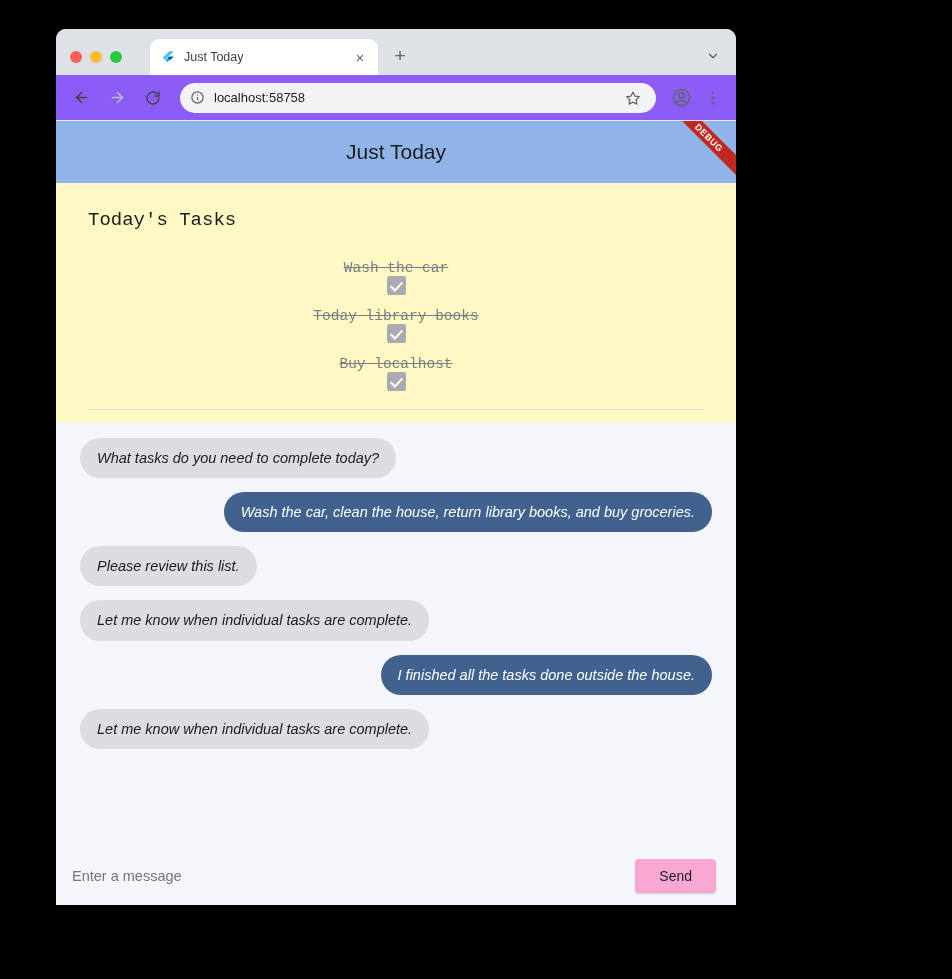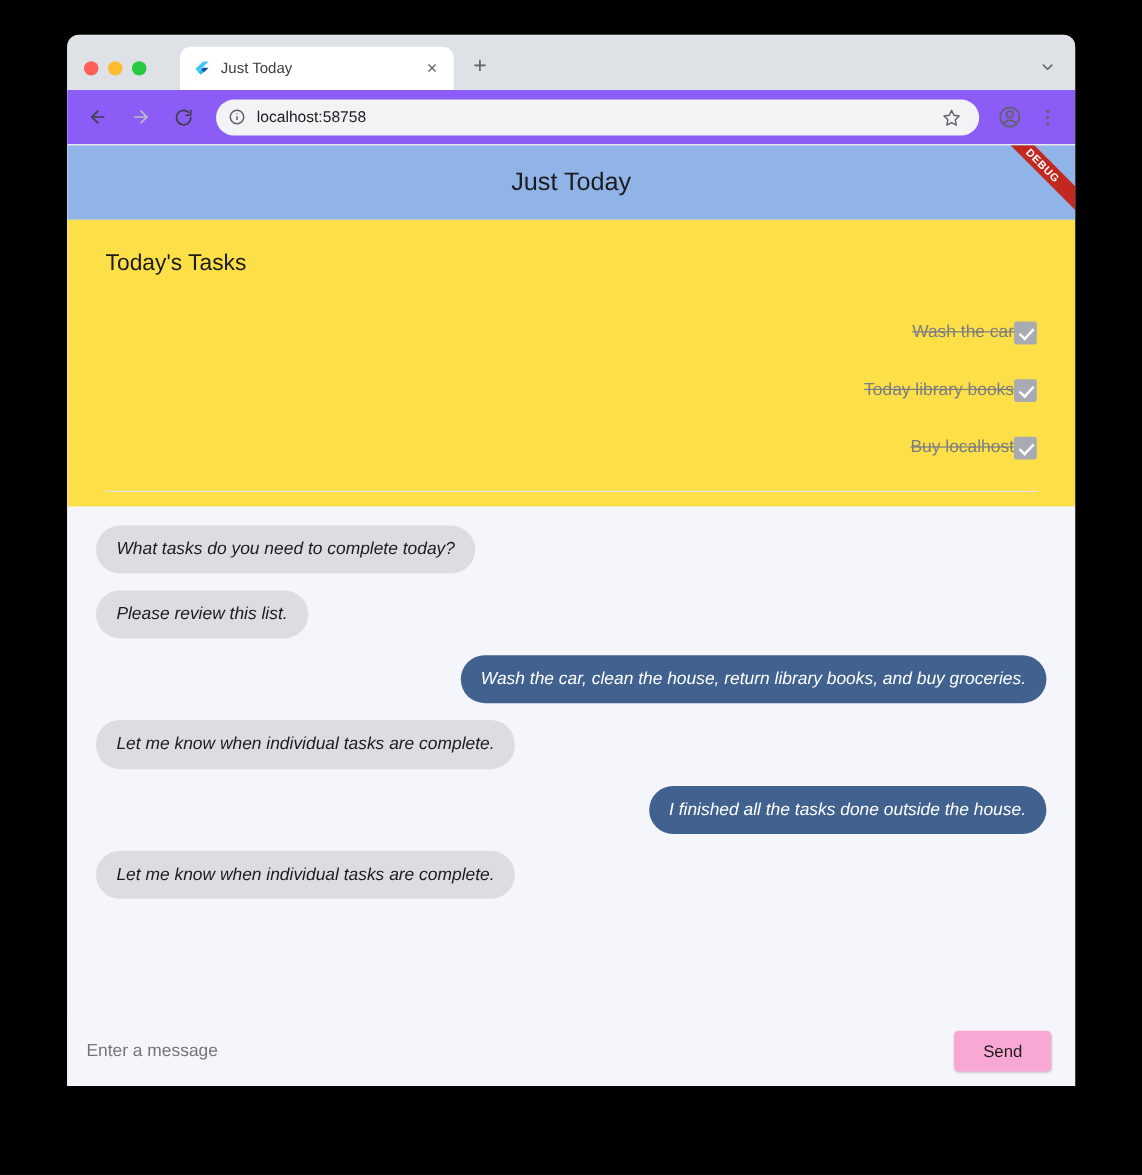--- a/index.html
+++ b/index.html
@@ -9,21 +9,21 @@
     background: #000000;
     width: 952px;
     height: 979px;
     font-family: "Liberation Sans", sans-serif;
   }
 
   #browser-window {
     position: absolute;
     left: 56px;
     top: 29px;
-    width: 840px;
+    width: 680px;
     height: 876px;
     background: #ffffff;
     border-radius: 10px 10px 0 0;
     overflow: hidden;
     box-shadow: 0 4px 22px rgba(0,0,0,0.5);
   }
 
   
   .tabstrip {
     height: 46px;
@@ -178,33 +178,35 @@
     font-size: 9px;
     font-weight: bold;
     letter-spacing: 0.6px;
     text-align: center;
     padding: 2px 0;
     transform: rotate(45deg);
   }
 
   .tasks {
     padding: 26px 32px 12px 32px;
-    background: #fde047;
+    background: #fef9c3;
+    font-family: Liberation Mono, monospace;
   }
   .tasks-heading {
     font-size: 19px;
     color: #1c1c1e;
     margin: 0 0 22px 0;
     font-weight: 400;
   }
   .task-row {
     display: flex;
     align-items: center;
-    justify-content: flex-end;
+    justify-content: center;
     height: 48px;
+    flex-direction: column;
   }
   .task-label {
     font-size: 14.5px;
     color: #1c1c1e;
   }
   .task-label.done {
     color: #7d7d85;
     text-decoration: line-through;
   }
   .checkbox {
@@ -403,25 +405,25 @@
         <span class="checkbox checked"></span>
       </div>
 
       <div class="divider"></div>
     </div>
 
     <div class="chat">
       <div class="msg-row left">
         <div class="bubble bot">What tasks do you need to complete today?</div>
       </div>
+      <div class="msg-row right">
+        <div class="bubble user">Wash the car, clean the house, return library books, and buy groceries.</div>
+      </div>
       <div class="msg-row left">
         <div class="bubble bot">Please review this list.</div>
-      </div>
-      <div class="msg-row right">
-        <div class="bubble user">Wash the car, clean the house, return library books, and buy groceries.</div>
       </div>
       <div class="msg-row left">
         <div class="bubble bot">Let me know when individual tasks are complete.</div>
       </div>
       <div class="msg-row right">
         <div class="bubble user">I finished all the tasks done outside the house.</div>
       </div>
       <div class="msg-row left">
         <div class="bubble bot">Let me know when individual tasks are complete.</div>
       </div>

